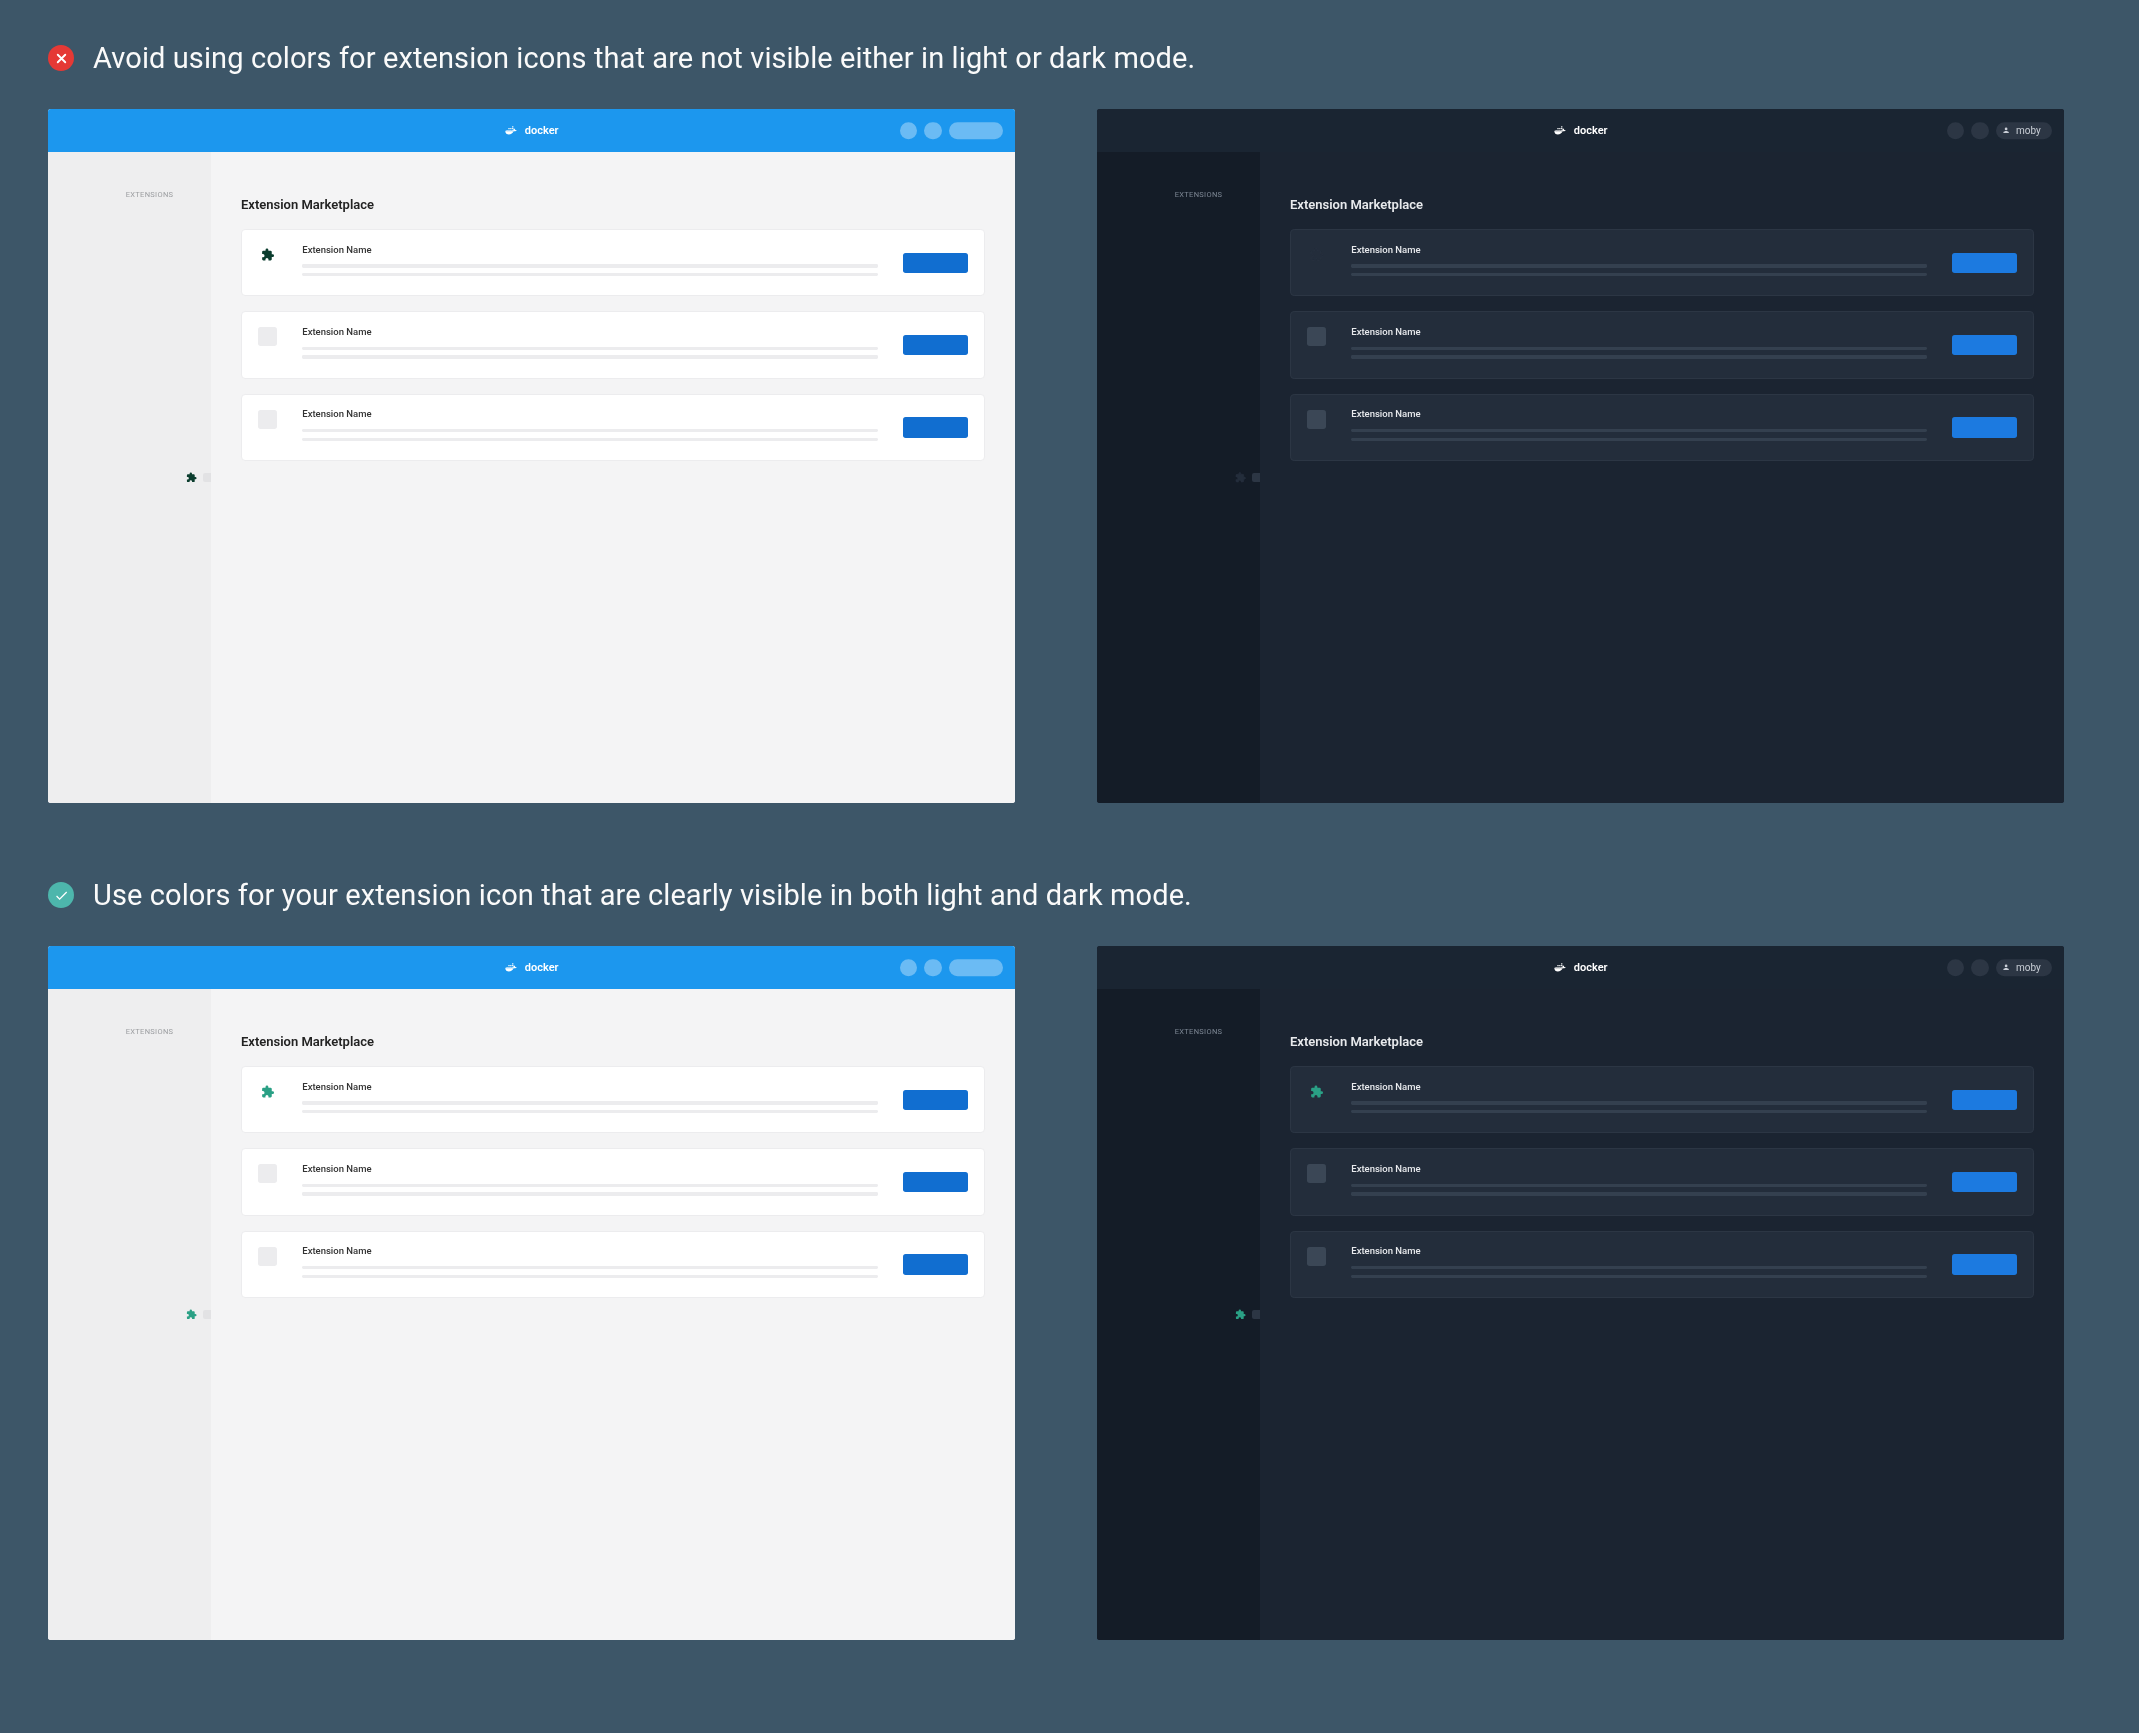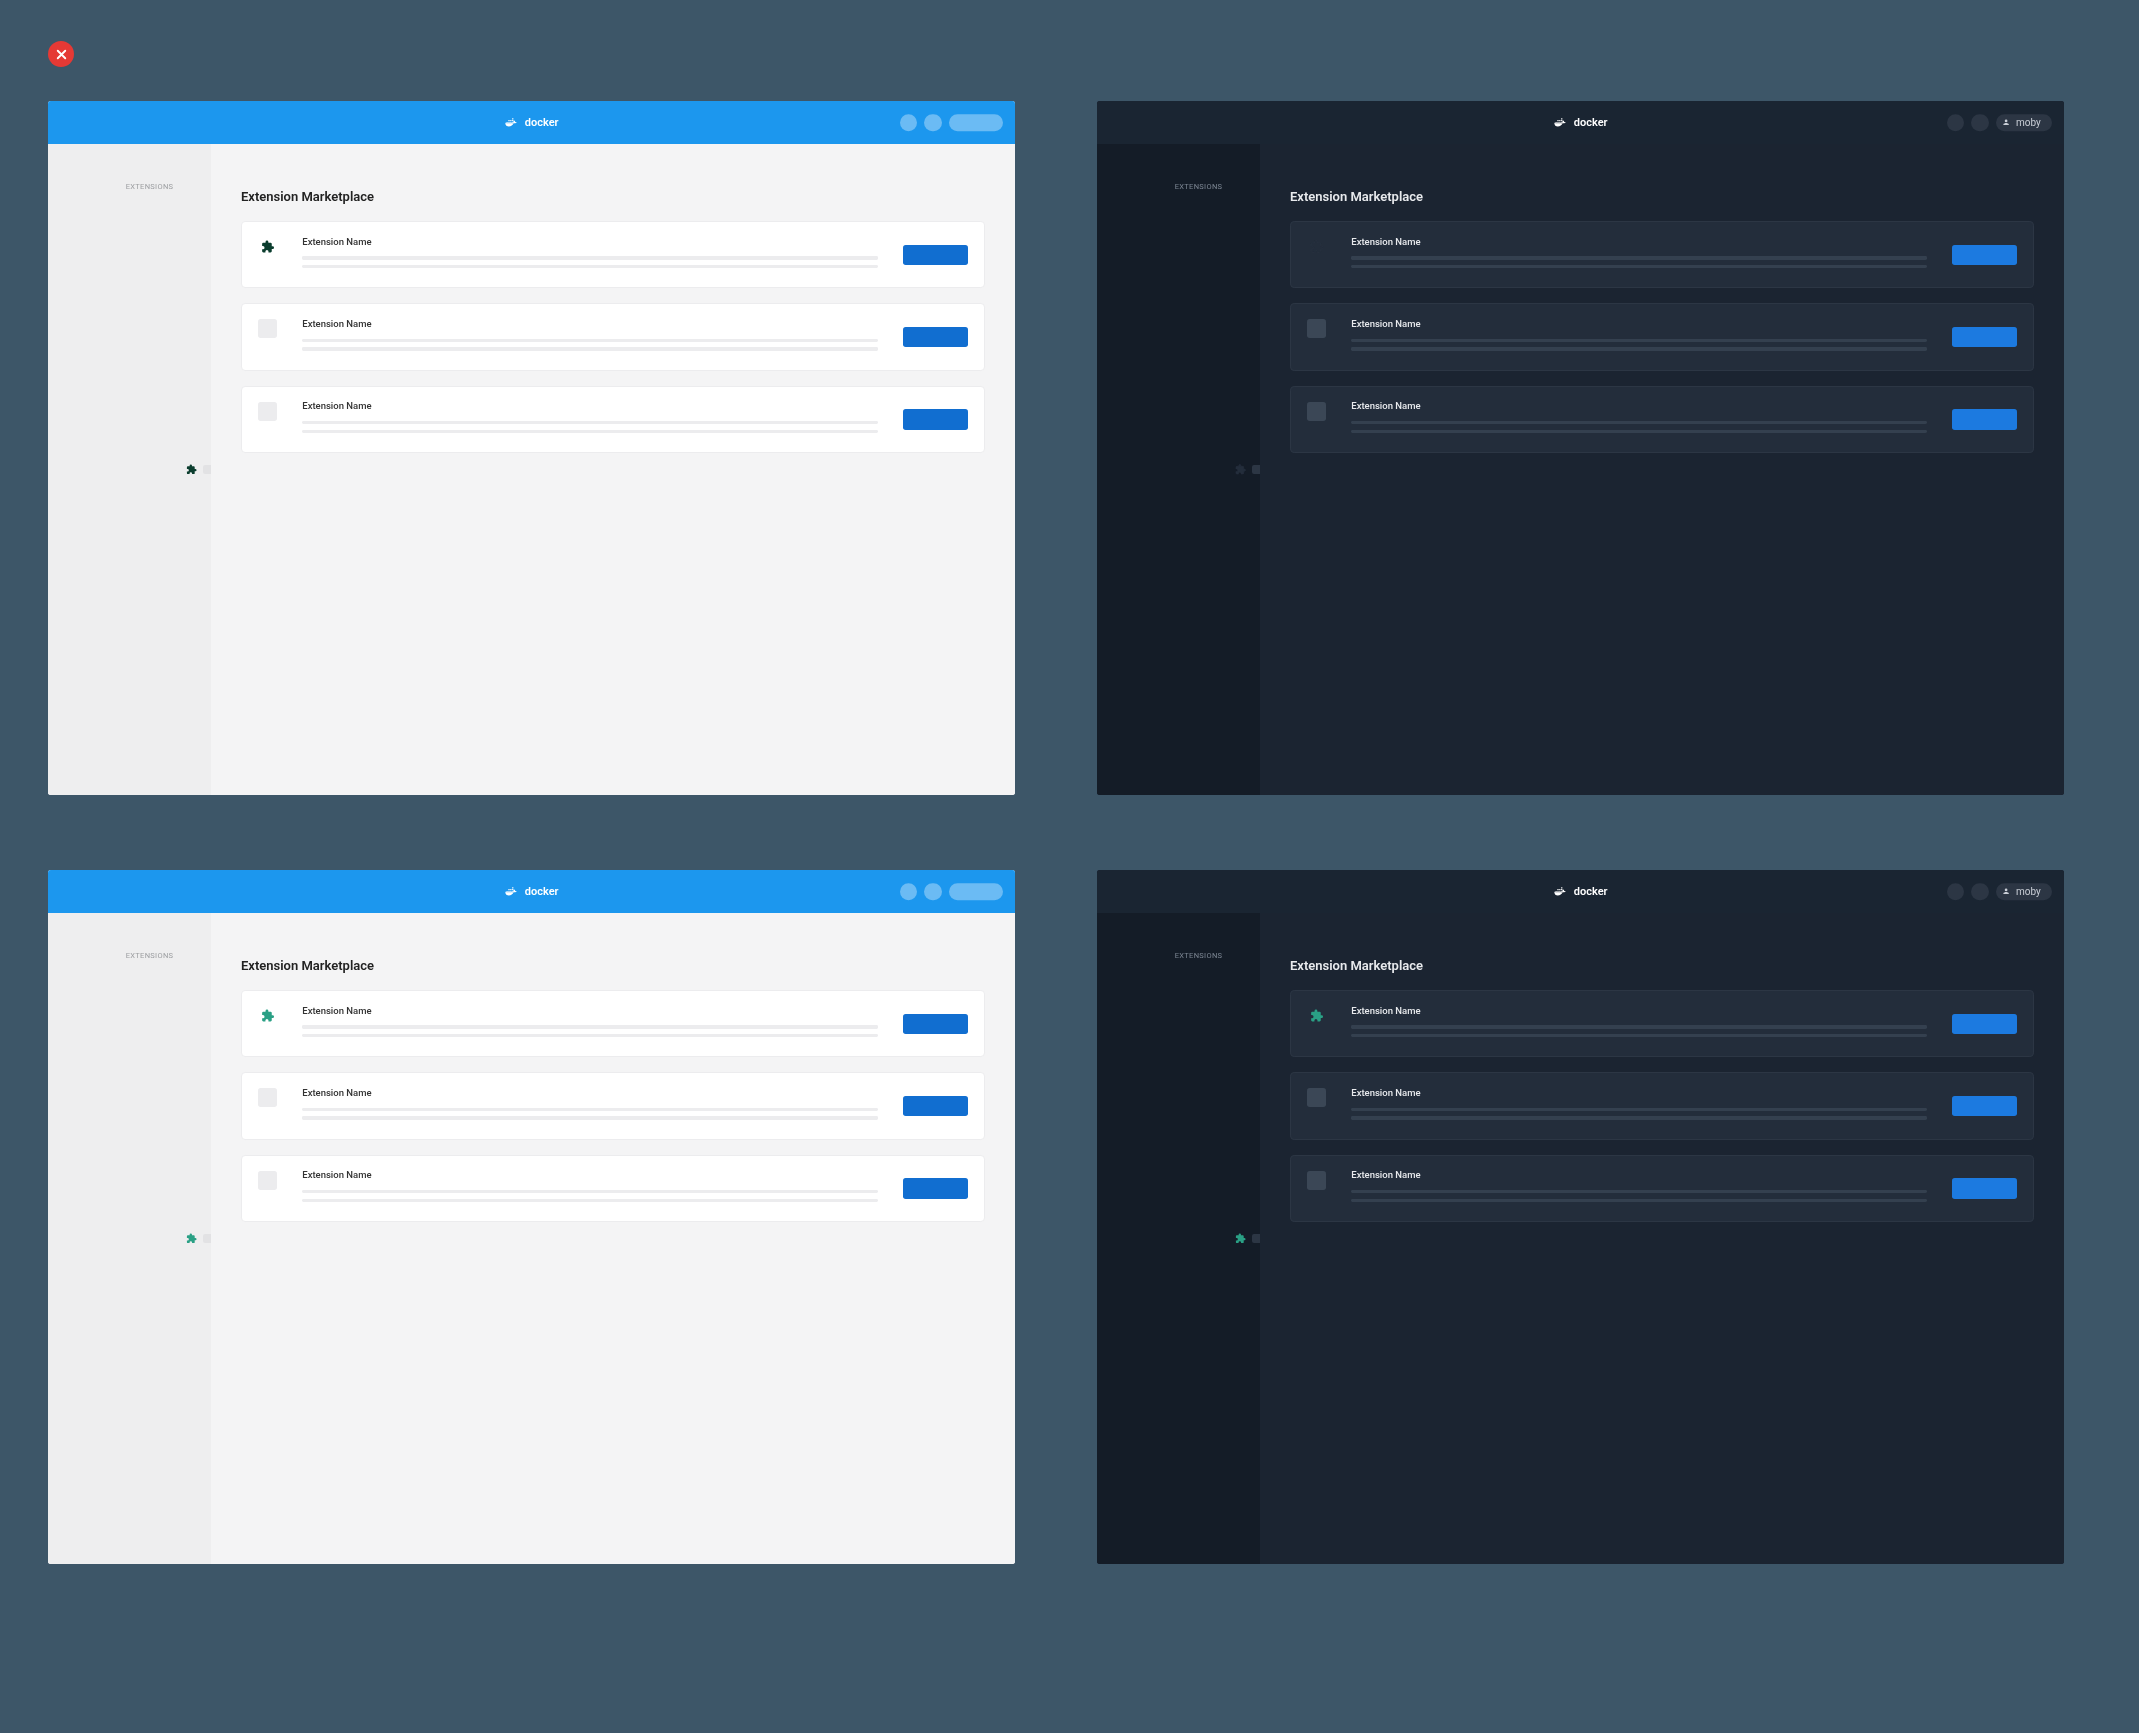--- a/index.html
+++ b/index.html
@@ -157,20 +157,21 @@
   </symbol>
 </svg>
 
 <div class="section">
   <div class="guidance-row">
     <div class="badge-circle badge-dont">
       <svg viewBox="0 0 24 24">
           <path fill="#fff" d="M6 6l12 12M18 6L6 18" stroke="#fff" stroke-width="3" stroke-linecap="round"></path>
         </svg>
     </div>
+    <div class="guidance-text">Avoid using colors for extension icons that are not visible either in light or dark mode.</div>
   </div>
 
   <div class="row">
 
     <div class="mock light">
       <div class="titlebar">
         <div class="tb-logo">
           <svg viewBox="0 0 22 22" width="15" height="15">
               <use href="#sym-whale"></use>
             </svg>
@@ -305,20 +306,28 @@
             </div>
             <div class="card-btn"></div>
           </div>
         </div>
       </div>
     </div>
   </div>
 </div>
 
 <div class="section">
+  <div class="guidance-row">
+    <div class="badge-circle badge-do">
+      <svg viewBox="0 0 22 22" width="15" height="15">
+          <use href="#sym-check"></use>
+        </svg>
+    </div>
+    <div class="guidance-text">Use colors for your extension icon that are clearly visible in both light and dark mode.</div>
+  </div>
 
   <div class="row">
 
     <div class="mock light">
       <div class="titlebar">
         <div class="tb-logo">
           <svg viewBox="0 0 22 22" width="15" height="15">
               <use href="#sym-whale"></use>
             </svg>
           <span>docker</span>

